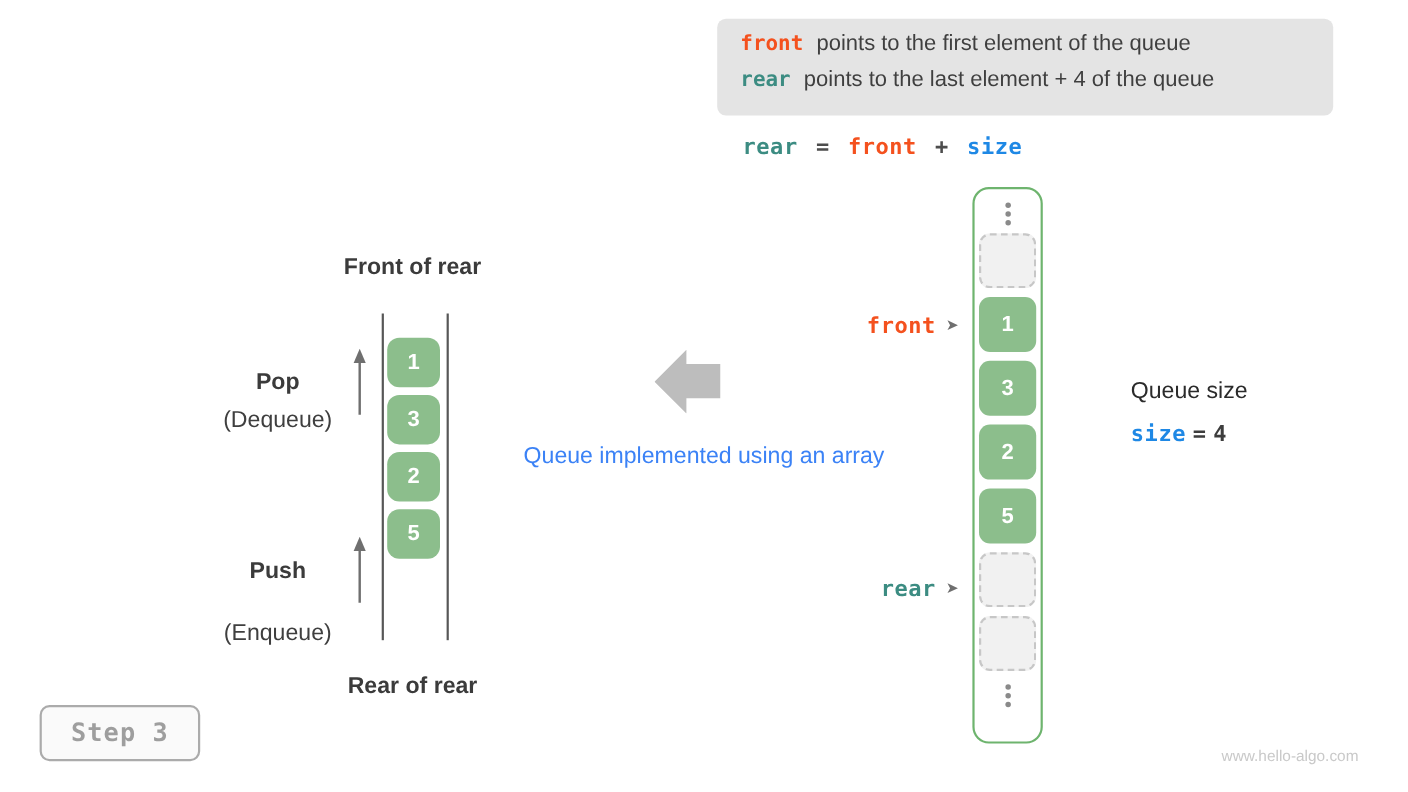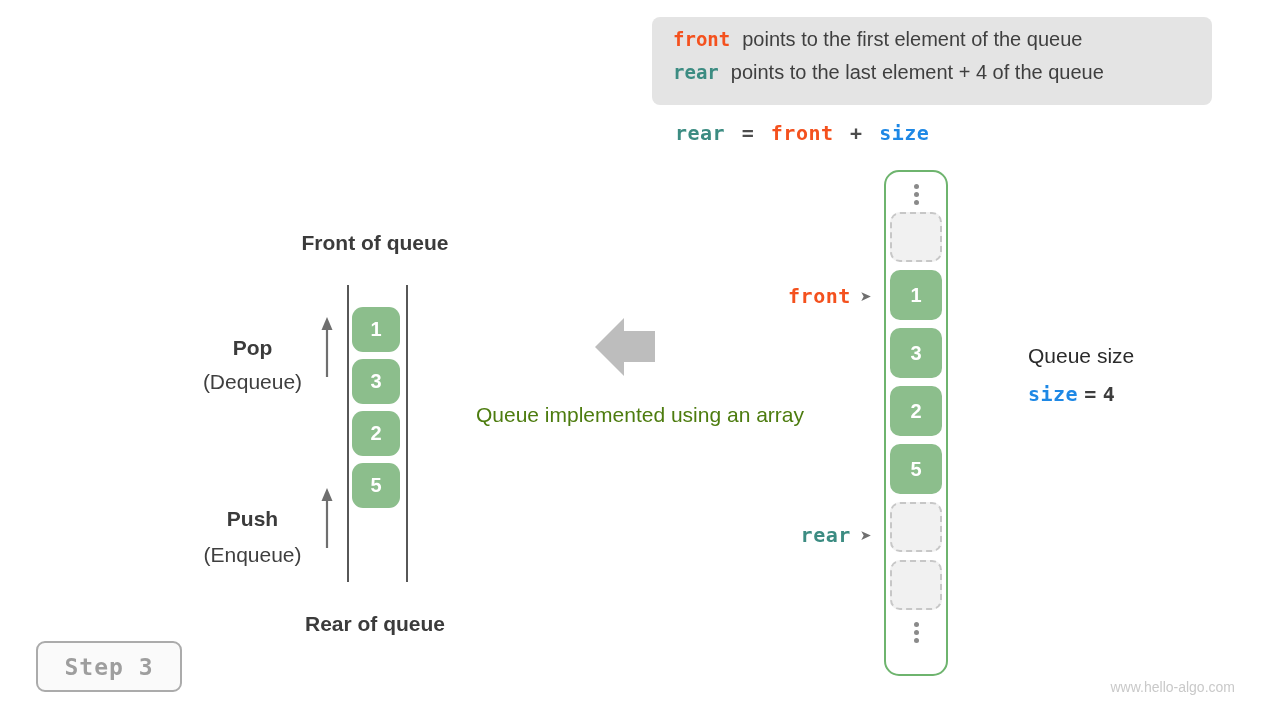--- a/index.html
+++ b/index.html
@@ -38,21 +38,21 @@
   .formula span { margin-right: 4px; }
 
   
   .big-label { font-weight: bold; font-size: 21px; color: #3b3b3b; text-align: center; }
   .sub-label { font-size: 21px; color: #3f3f3f; text-align: center; }
   .front-of-queue { left: 275px; top: 231px; width: 200px; }
   .rear-of-queue  { left: 275px; top: 612px; width: 200px; }
   .pop-label  { left: 180px; top: 336px; width: 145px; }
   .pop-sub    { left: 170px; top: 370px; width: 165px; }
   .push-label { left: 180px; top: 507px; width: 145px; }
-  .push-sub   { left: 170px; top: 543px; width: 165px; }
+  .push-sub   { left: 170px; top: 564px; width: 165px; }
   .wall { width: 1.5px; background: #575757; top: 285px; height: 297px; }
   .wall-left  { left: 347px; }
   .wall-right { left: 406px; }
   .stack { left: 352px; top: 307px; width: 48px; height: 201px; }
   .stack-cell {
     position: absolute; left: 0; width: 48px; height: 45px;
     background: #8CBE8C; border-radius: 11px;
     color: #ffffff; font-size: 20px; font-weight: bold;
     display: flex; align-items: center; justify-content: center;
   }
@@ -61,21 +61,21 @@
   .stack-cell:nth-child(3) { top: 104px; }
   .stack-cell:nth-child(4) { top: 156px; }
   .up-arrow { width: 16px; height: 62px; }
   .pop-arrow  { left: 319px; top: 317px; }
   .push-arrow { left: 319px; top: 488px; }
 
   
   .block-arrow { left: 595px; top: 318px; }
   .caption {
     left: 440px; top: 403px; width: 400px;
-    text-align: center; font-size: 21px; color: #4d7c0f;
+    text-align: center; font-size: 21px; color: #3b82f6;
   }
 
   
   .array-box {
     left: 884px; top: 170px; width: 64px; height: 506px;
     background: #ffffff;
     border: 2px solid #6EB46E; border-radius: 15px;
   }
   .arr-cell {
     position: absolute; left: 4px; width: 52px; height: 50px;
@@ -139,22 +139,22 @@
   </div>
 
   <div class="abs formula mono">
     <span class="kw-rear">rear</span>
     <span class="gray-op">=</span>
     <span class="kw-front">front</span>
     <span class="gray-op">+</span>
     <span class="kw-size">size</span>
   </div>
 
-  <div class="abs big-label front-of-queue">Front of queue</div>
-  <div class="abs big-label rear-of-queue">Rear of queue</div>
+  <div class="abs big-label front-of-queue">Front of rear</div>
+  <div class="abs big-label rear-of-queue">Rear of rear</div>
 
   <div class="abs big-label pop-label">Pop</div>
   <div class="abs sub-label pop-sub">(Dequeue)</div>
   <div class="abs big-label push-label">Push</div>
   <div class="abs sub-label push-sub">(Enqueue)</div>
 
   <svg class="abs up-arrow pop-arrow" viewBox="0 0 16 62">
     <line x1="8" y1="60" x2="8" y2="11" stroke="#6f6f6f" stroke-width="2.2"></line>
     <polygon points="8,0 2.5,13 13.5,13" fill="#6f6f6f"></polygon>
   </svg>

